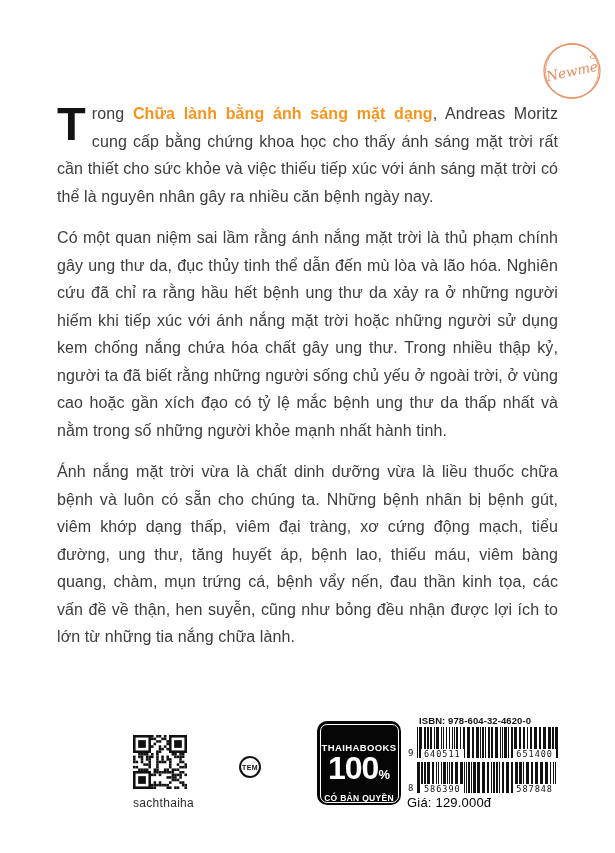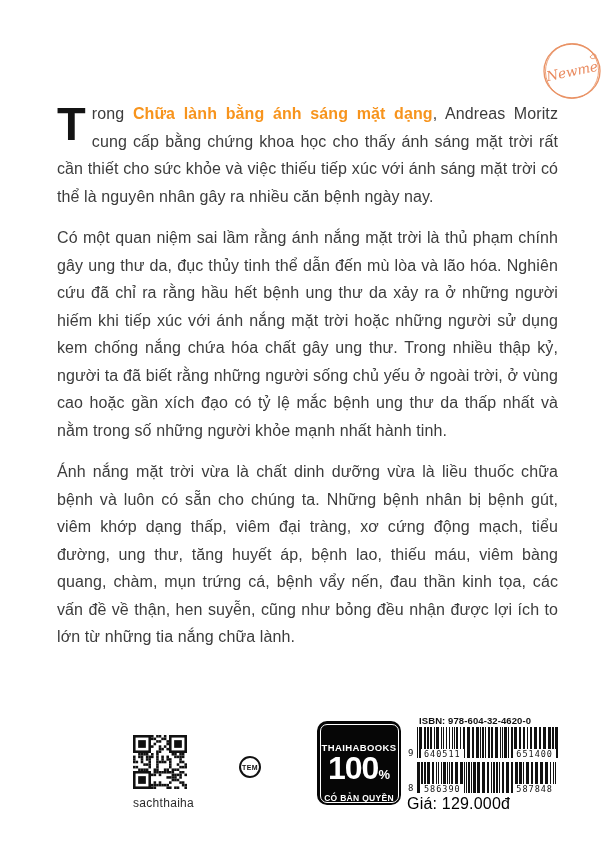--- a/index.html
+++ b/index.html
@@ -45,21 +45,21 @@
   .ean1 { top:727px; } .ean2 { top:762px; }
   .ean-lead { width:9px; font-size:9px; color:#111; padding-bottom:0px;
               font-family:"DejaVu Sans Mono", monospace; }
   .ean-wrap { position:relative; flex:1; height:31px; }
   .bars { position:absolute; inset:0; display:flex; align-items:stretch; }
   .bars span { background:#111; }
   .ean-nums { position:absolute; left:4px; right:4px; bottom:-1px; display:flex;
               justify-content:space-between; }
   .ean-nums span { background:#fff; font-size:8.5px; color:#111; padding:0 3px;
                    font-family:"DejaVu Sans Mono", monospace; letter-spacing:1px; }
-  .price { position:absolute; left:407px; top:795px; font-size:16px; color:#000;
+  .price { position:absolute; left:407px; top:795px; font-size:13px; color:#000;
            letter-spacing:0.2px; }
 </style>
 </head>
 <body>
 
 <div class="page">
 
   <div class="newme">
     <svg width="62" height="62" viewBox="0 0 62 62">
       <ellipse cx="31" cy="31" rx="28" ry="27" fill="none" stroke="#e99265" stroke-width="1.3"></ellipse>

